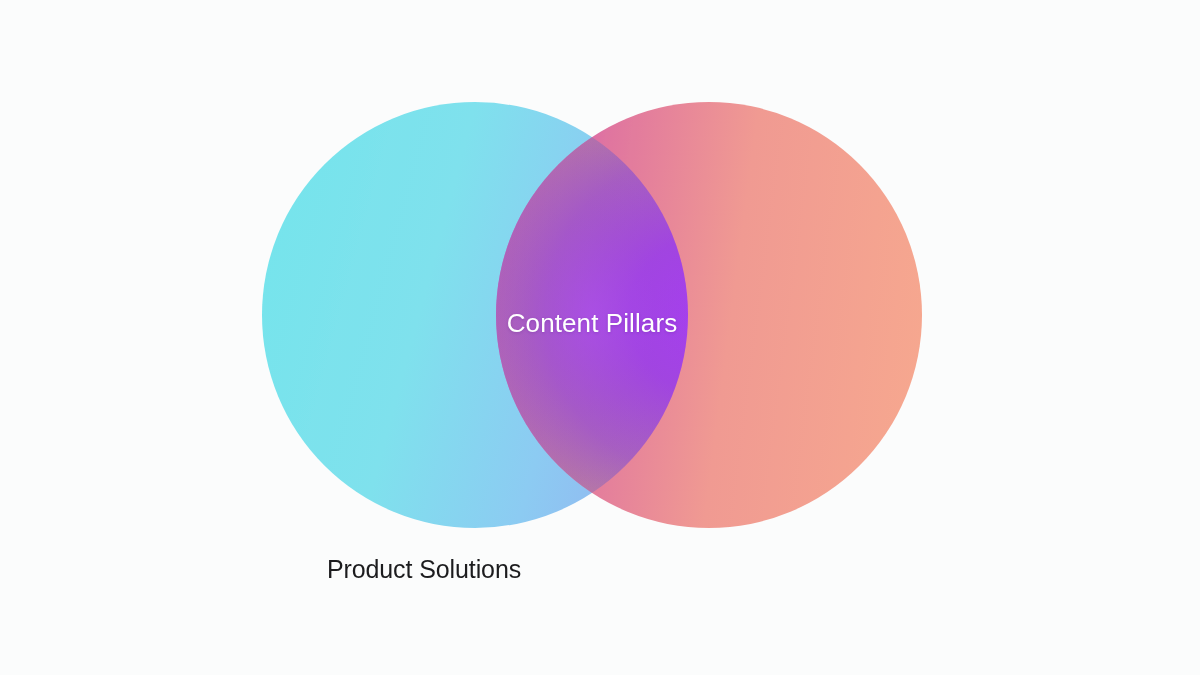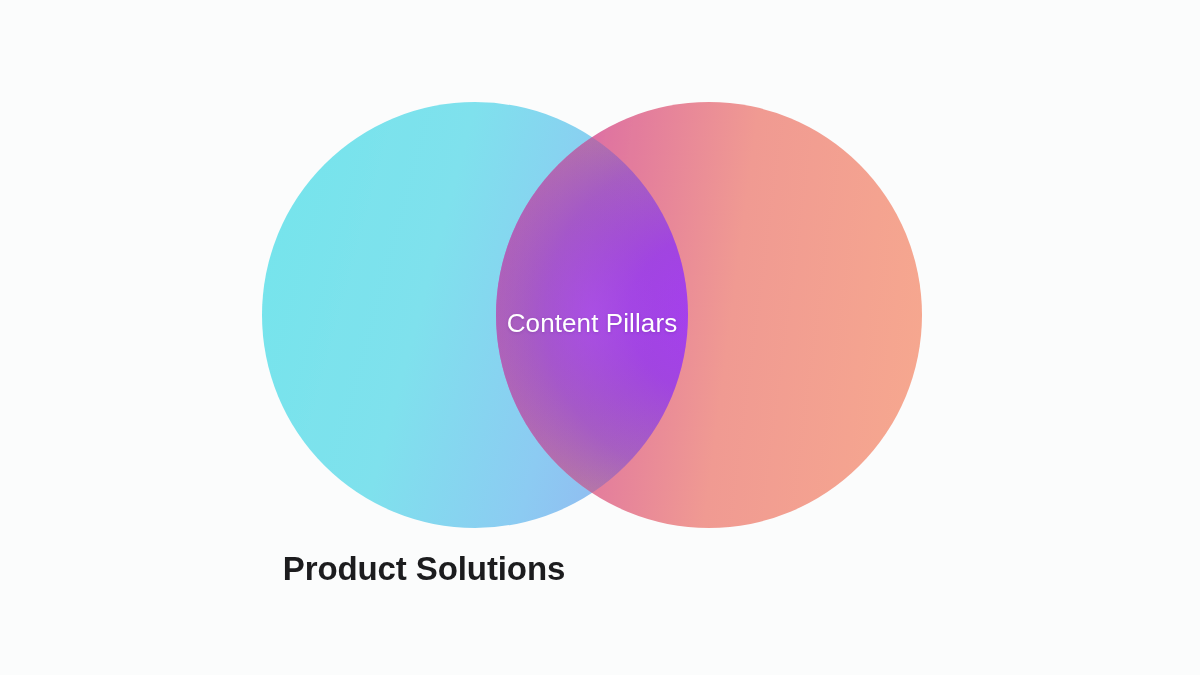--- a/index.html
+++ b/index.html
@@ -53,22 +53,22 @@
     color: #ffffff;
     line-height: 34px;
     text-shadow: 0 1px 3px rgba(70, 20, 120, 0.22);
     pointer-events: none;
   }
 
   .set-caption {
     position: absolute;
     top: 552px;
     font-family: "Liberation Sans", sans-serif;
-    font-size: 33px;
-    font-weight: 700;
+    font-size: 25px;
+    font-weight: 400;
     letter-spacing: -0.1px;
     color: #1c1c1e;
     line-height: 34px;
     white-space: nowrap;
     text-align: center;
   }
   .set-caption.left  { left: 274px; width: 300px; }
   .set-caption.right { left: 618px; width: 300px; }
 </style>
 </head>

